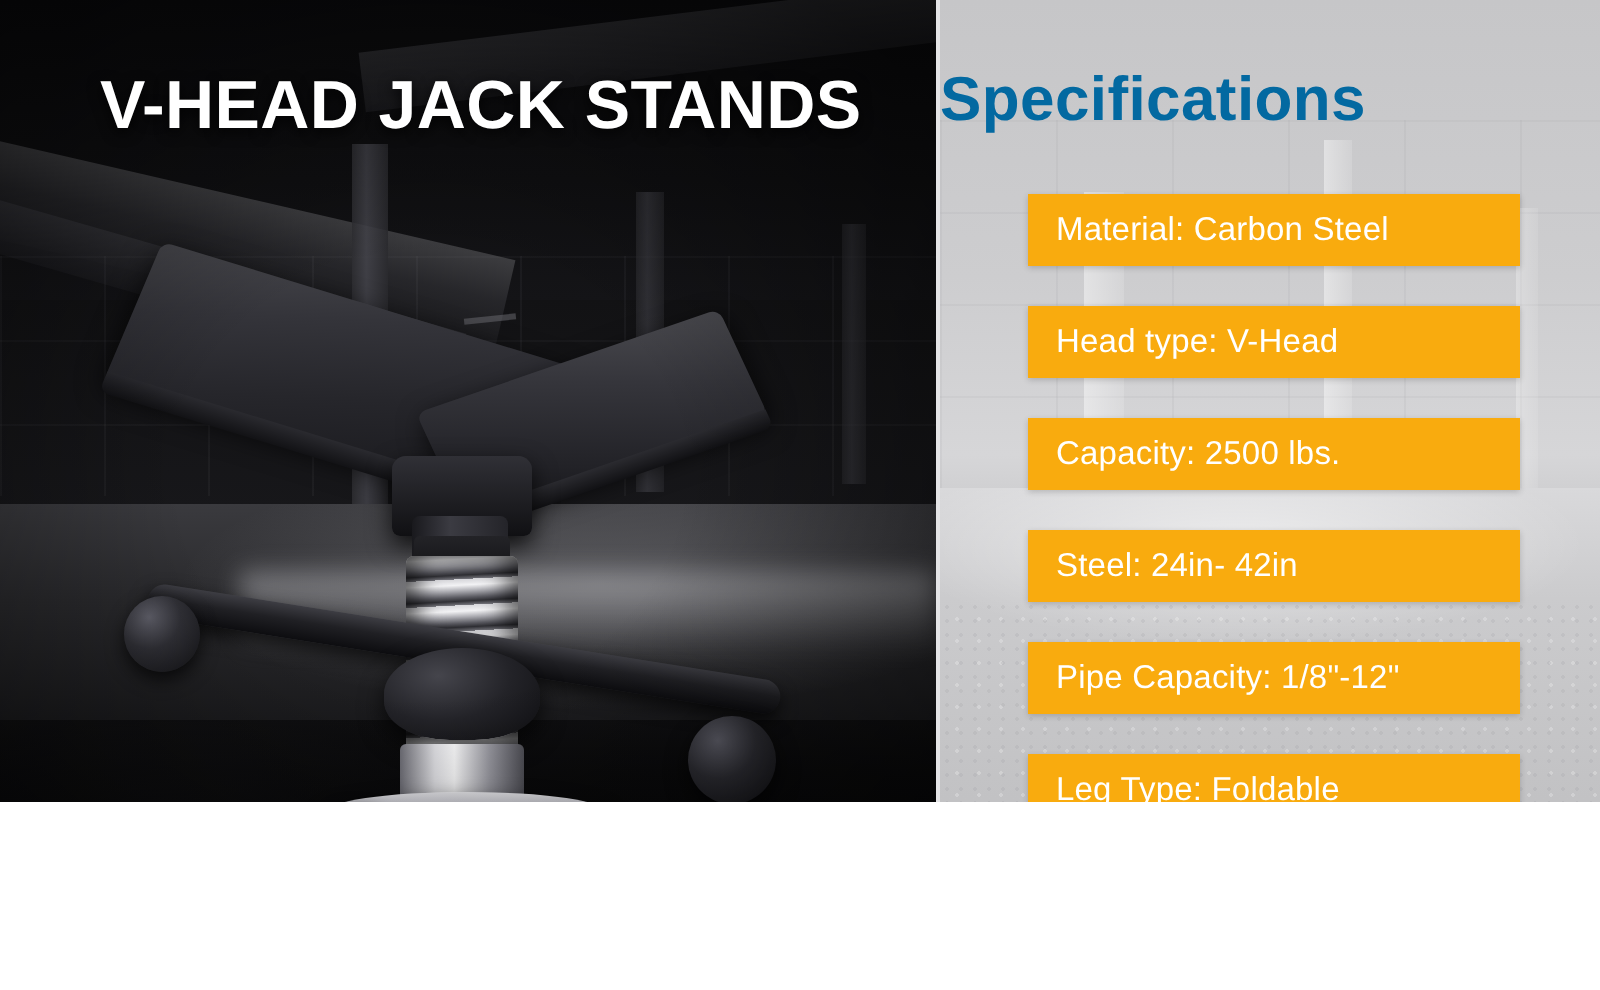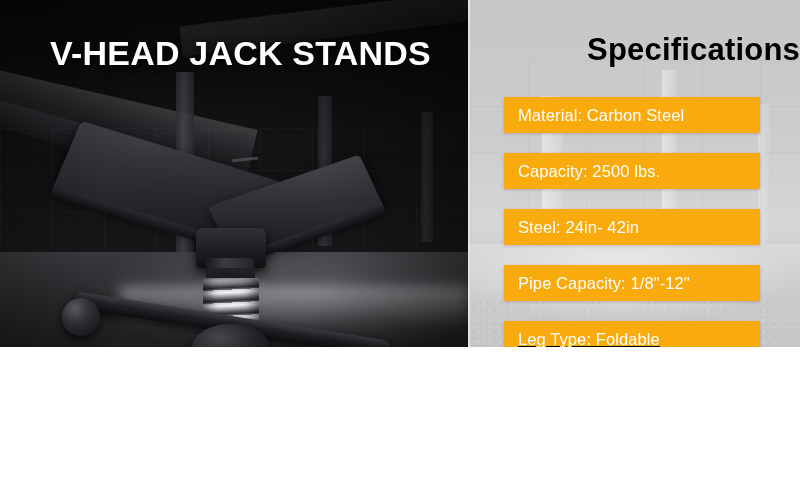--- a/index.html
+++ b/index.html
@@ -7,21 +7,21 @@
 
   html, body {
     width: 800px; height: 495px;
     background: #ffffff;
     font-family: "Liberation Sans", sans-serif;
     overflow: hidden;
   }
 
   .banner {
     position: relative;
-    width: 800px; height: 347px;
+    width: 800px; height: 401px;
     display: flex;
     overflow: hidden;
   }
 
   
   .photo-panel {
     position: relative;
     width: 468px; height: 495px;
     background: #0d0d0e;
     overflow: hidden;
@@ -324,41 +324,42 @@
     background-image:
       radial-gradient(rgba(150,150,155,.22) 1px, transparent 1px),
       radial-gradient(rgba(255,255,255,.30) 1px, transparent 1px);
     background-size: 7px 7px, 11px 11px;
     background-position: 0 0, 3px 4px;
     opacity: .75;
   }
 
   .spec-title {
     position: absolute; left: 0; right: 0; top: 32px;
-    text-align: right;
-    color: #000000;
+    text-align: left;
+    color: #0369a1;
     font-size: 31px;
     font-weight: bold;
     letter-spacing: .2px;
     z-index: 4;
   }
 
   .spec-list {
     position: absolute; left: 34px; top: 97px;
     width: 256px;
     z-index: 4;
   }
   .spec-bar {
     height: 36px;
     margin-bottom: 20px;
     background: #f9ab0e;
     display: flex;
     align-items: center;
     padding-left: 14px;
     box-shadow: 0 1px 3px rgba(0,0,0,.18);
+    margin-left: 10px;
   }
   .spec-bar:last-child { margin-bottom: 0; text-decoration: underline; }
   .spec-text {
     color: #ffffff;
     font-size: 16.5px;
     font-weight: normal;
     white-space: nowrap;
     letter-spacing: .1px;
   }
 </style>
@@ -423,20 +424,23 @@
       <div class="ghost-speckle"></div>
     </div>
 
     <div class="spec-title">Specifications</div>
 
     <div class="spec-list">
       <div class="spec-bar">
         <span class="spec-text">Material:  Carbon Steel</span>
       </div>
       <div class="spec-bar">
+        <span class="spec-text">Head type:  V-Head</span>
+      </div>
+      <div class="spec-bar">
         <span class="spec-text">Capacity:  2500 lbs.</span>
       </div>
       <div class="spec-bar">
         <span class="spec-text">Steel:  24in- 42in</span>
       </div>
       <div class="spec-bar">
         <span class="spec-text">Pipe Capacity:  1/8"-12"</span>
       </div>
       <div class="spec-bar">
         <span class="spec-text">Leg Type:  Foldable</span>

